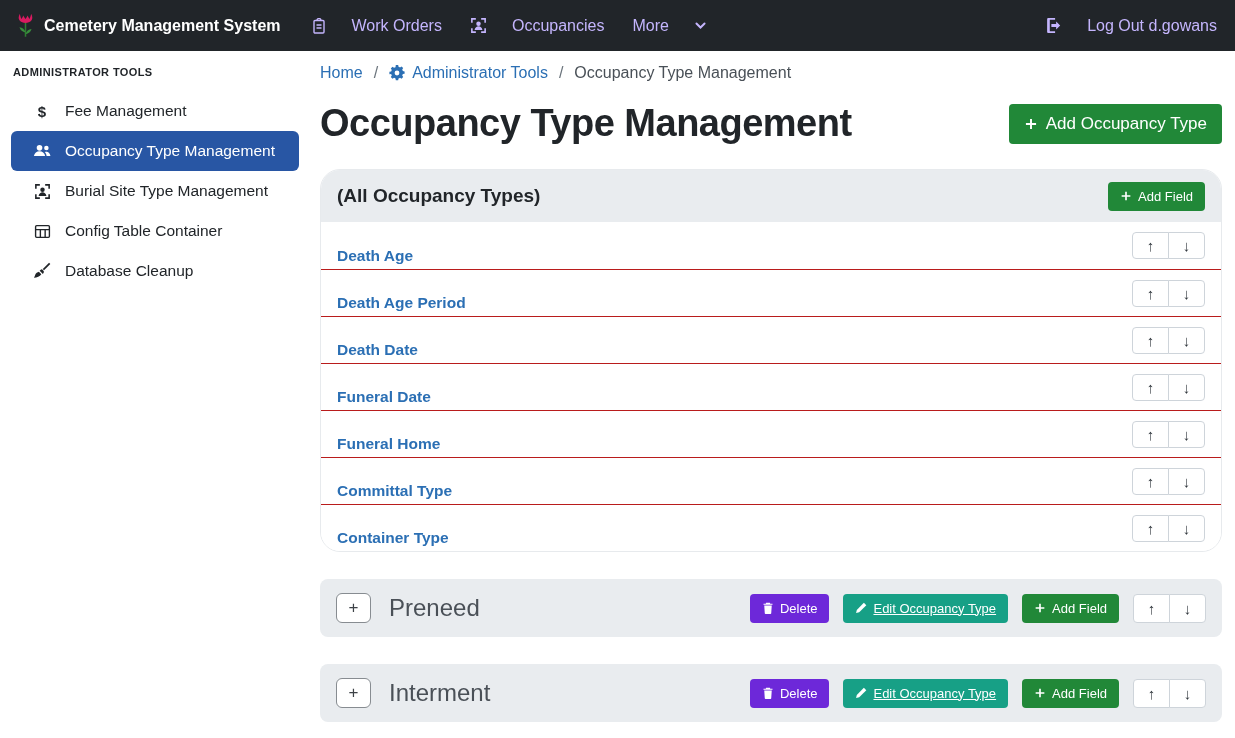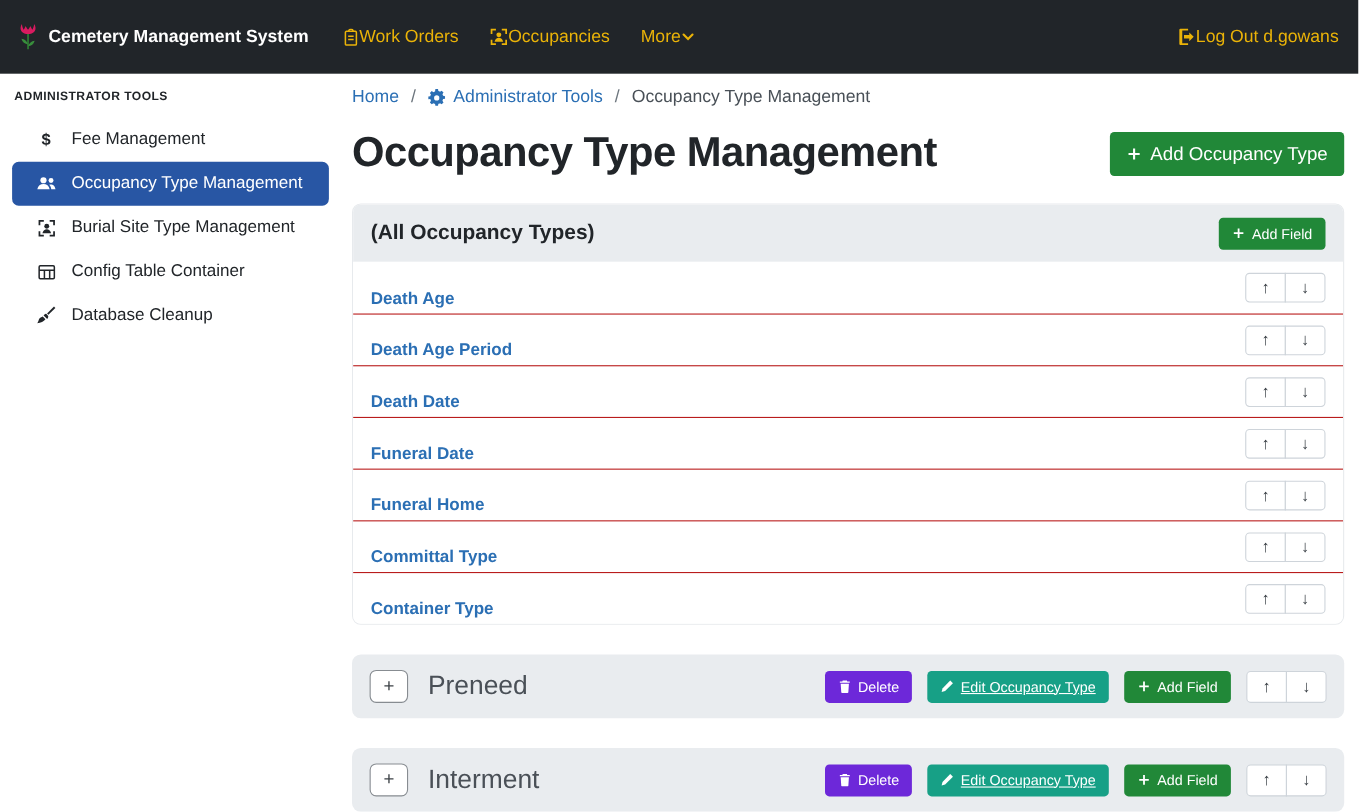--- a/index.html
+++ b/index.html
@@ -6,24 +6,24 @@
   html, body { margin: 0; padding: 0; }
   body {
     width: 1235px; height: 738px; overflow: hidden;
     background: #fff; color: #212529;
     font-family: "Liberation Sans", sans-serif;
   }
   a { text-decoration: none; cursor: pointer; }
   button { font-family: inherit; cursor: pointer; }
 
   
-  .navbar { height: 67px; background: #212529; display: flex; align-items: center; padding: 0 16px; }
+  .navbar { height: 51px; background: #212529; display: flex; align-items: center; padding: 0 16px; }
   .brand { display: flex; align-items: center; gap: 9px; color: #fff; font-weight: 700; font-size: 16px; }
   .topnav { display: flex; align-items: center; margin-left: 16px; flex: 1; }
-  .nav-link { display: flex; align-items: center; gap: 0; color: #eab308; font-size: 16px; padding: 8px 14px; }
+  .nav-link { display: flex; align-items: center; gap: 25px; color: #c4b5fd; font-size: 16px; padding: 8px 14px; }
   .nav-icon { display: inline-flex; align-items: center; }
   .logout { padding-right: 2px; }
 
   
   .layout { display: flex; height: 683px; }
   .sidebar { flex: 0 0 310px; width: 310px; padding: 15px 11px 0; }
   .sidebar-heading { font-size: 11px; font-weight: 700; letter-spacing: .4px; text-transform: uppercase; color: #1f2327; padding: 0 2px 13px; }
   .side-item { display: flex; align-items: center; gap: 13px; height: 40px; padding: 0 10px 0 21px; border-radius: 6px; color: #212529; font-size: 15.5px; }
   .side-item.active { background: #2856a4; color: #fff; }
   .side-icon { width: 20px; display: flex; justify-content: center; align-items: center; font-weight: 700; font-size: 15px; }
@@ -50,21 +50,21 @@
   .btn-sm { font-size: 13px; padding: 7px 12px; gap: 6px; }
   .btn-icon { display: inline-flex; align-items: center; }
 
   .btn-group { display: inline-flex; }
   .btn-arrow { width: 37px; height: 27px; padding: 0; background: #fff; border: 1px solid #ced4da;
                color: #343a40; font-size: 15px; line-height: 1; display: flex; align-items: center; justify-content: center; }
   .btn-group .btn-arrow:first-child { border-radius: 4px 0 0 4px; }
   .btn-group .btn-arrow:last-child { border-radius: 0 4px 4px 0; margin-left: -1px; }
 
   
-  .card { margin-top: 24px; border: 1px solid #e7eaed; border-radius: 8px; overflow: hidden; }
+  .card { margin-top: 24px; border: 1px solid #e7eaed; border-radius: 20px; overflow: hidden; }
   .card-header { background: #e9ecef; height: 52px; padding: 0 16px; display: flex; align-items: center; justify-content: space-between; }
   .card-title { font-size: 19px; font-weight: 600; color: #212529; }
   .field-row { height: 47px; padding: 0 16px; display: flex; align-items: center; justify-content: space-between; background: #fff; border-top: 1px solid #b91c1c; }
   .field-list .field-row:first-child { border-top: none; }
   .field-link { color: #2b6fb4; font-weight: 700; font-size: 15.5px; margin-top: 20px; }
 
   
   .type-card { margin-top: 27px; background: #e9ecef; border-radius: 8px; height: 58px; display: flex; align-items: center; padding: 0 16px; }
   .expand-btn { width: 35px; height: 30px; padding: 0; background: #fff; border: 1px solid #878c91; border-radius: 6px;
                 color: #3d4247; font-size: 17px; display: flex; align-items: center; justify-content: center; }

